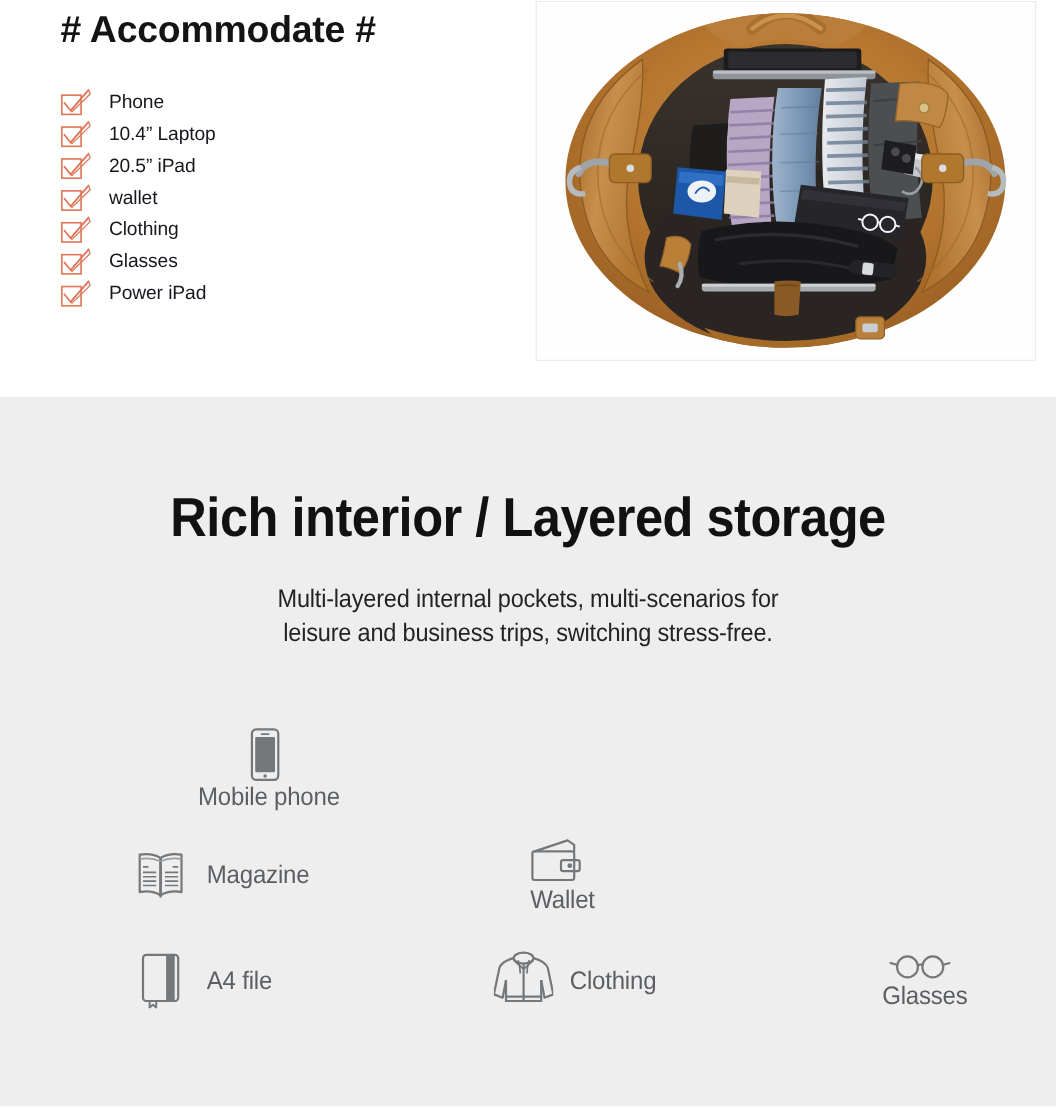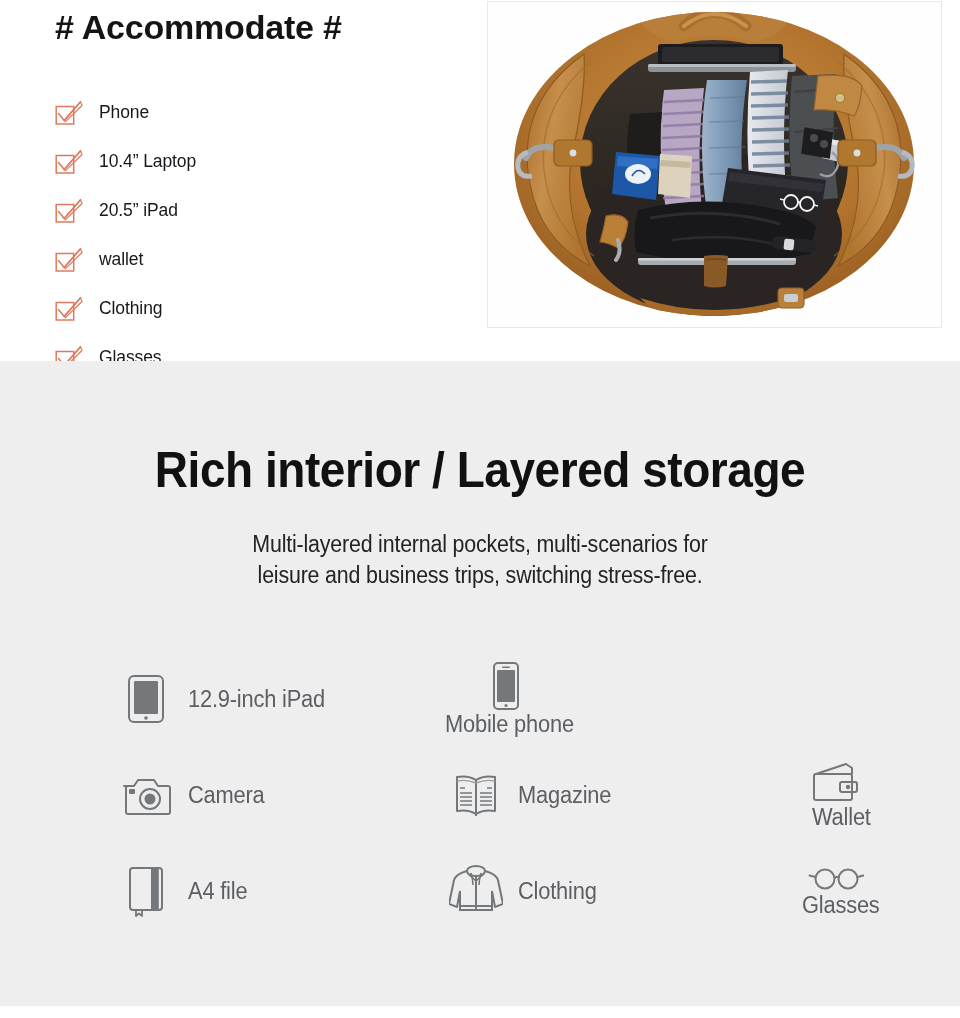--- a/index.html
+++ b/index.html
@@ -41,21 +41,20 @@
     position: absolute;
     left: 55px;
     top: 78px;
     width: 400px;
   }
 
   .accommodate-row {
     display: flex;
     align-items: center;
     height: 29px;
-    margin-top: 20px;
   }
 
   .check-icon {
     width: 28px;
     height: 26px;
     flex: 0 0 28px;
     position: relative;
     display: block;
   }
   .check-icon svg { display: block; }
@@ -434,58 +433,37 @@
   <div id="storage-subtitle">
     <div>Multi-layered internal pockets, multi-scenarios for</div>
     <div>leisure and business trips, switching stress-free.</div>
   </div>
 
   <div id="capacity-grid">
 
     <div class="capacity-row">
 
 
-      <div class="capacity-cell col-2">
-        <span class="capacity-icon">
-          <svg width="40" height="50" viewBox="0 0 40 50">
-            <rect x="3" y="2" width="34" height="46" rx="5" fill="none" stroke="#74787b" stroke-width="2"></rect>
-            <rect x="8" y="7" width="24" height="33" rx="1" fill="#74787b"></rect>
-            <circle cx="20" cy="44" r="1.8" fill="#74787b"></circle>
-          </svg>
-        </span>
-        <span class="capacity-label">12.9-inch iPad</span>
-      </div>
 
       <div class="capacity-cell col-3">
         <span class="capacity-icon">
           <svg width="30" height="50" viewBox="0 0 30 50">
             <rect x="3" y="2" width="24" height="46" rx="4" fill="none" stroke="#74787b" stroke-width="2"></rect>
             <rect x="6" y="9" width="18" height="32" rx="1" fill="#74787b"></rect>
             <rect x="11" y="5.5" width="8" height="1.6" rx="0.8" fill="#74787b"></rect>
             <circle cx="15" cy="44.5" r="1.6" fill="#74787b"></circle>
           </svg>
         </span>
         <span class="capacity-label">Mobile phone</span>
       </div>
 
     </div>
 
     <div class="capacity-row">
 
-      <div class="capacity-cell col-1">
-        <span class="capacity-icon">
-          <svg width="50" height="42" viewBox="0 0 50 42">
-            <path d="M3 12 h10 l4 -6 h16 l4 6 h10 a2 2 0 0 1 2 2 v24 a2 2 0 0 1 -2 2 h-40 a2 2 0 0 1 -2 -2 v-24 a2 2 0 0 1 2 -2 z" fill="none" stroke="#74787b" stroke-width="2" stroke-linejoin="round"></path>
-            <circle cx="29" cy="25" r="10" fill="none" stroke="#74787b" stroke-width="2"></circle>
-            <circle cx="29" cy="25" r="5.5" fill="#74787b"></circle>
-            <rect x="8" y="15" width="6" height="5" rx="1" fill="#74787b"></rect>
-          </svg>
-        </span>
-        <span class="capacity-label">Camera</span>
-      </div>
 
       <div class="capacity-cell col-2">
         <span class="capacity-icon">
           <svg width="46" height="48" viewBox="0 0 46 48">
             <path d="M23 9 v36" stroke="#74787b" stroke-width="2"></path>
             <path d="M23 9 q-8 -5 -19 -3 v34 q11 -2 19 3 z" fill="none" stroke="#74787b" stroke-width="2" stroke-linejoin="round"></path>
             <path d="M23 9 q8 -5 19 -3 v34 q-11 -2 -19 3 z" fill="none" stroke="#74787b" stroke-width="2" stroke-linejoin="round"></path>
             <path d="M4 10 q10 -2 19 2" stroke="#9a9ea1" stroke-width="1.4" fill="none"></path>
             <path d="M42 10 q-10 -2 -19 2" stroke="#9a9ea1" stroke-width="1.4" fill="none"></path>
             <g stroke="#74787b" stroke-width="1.5">

